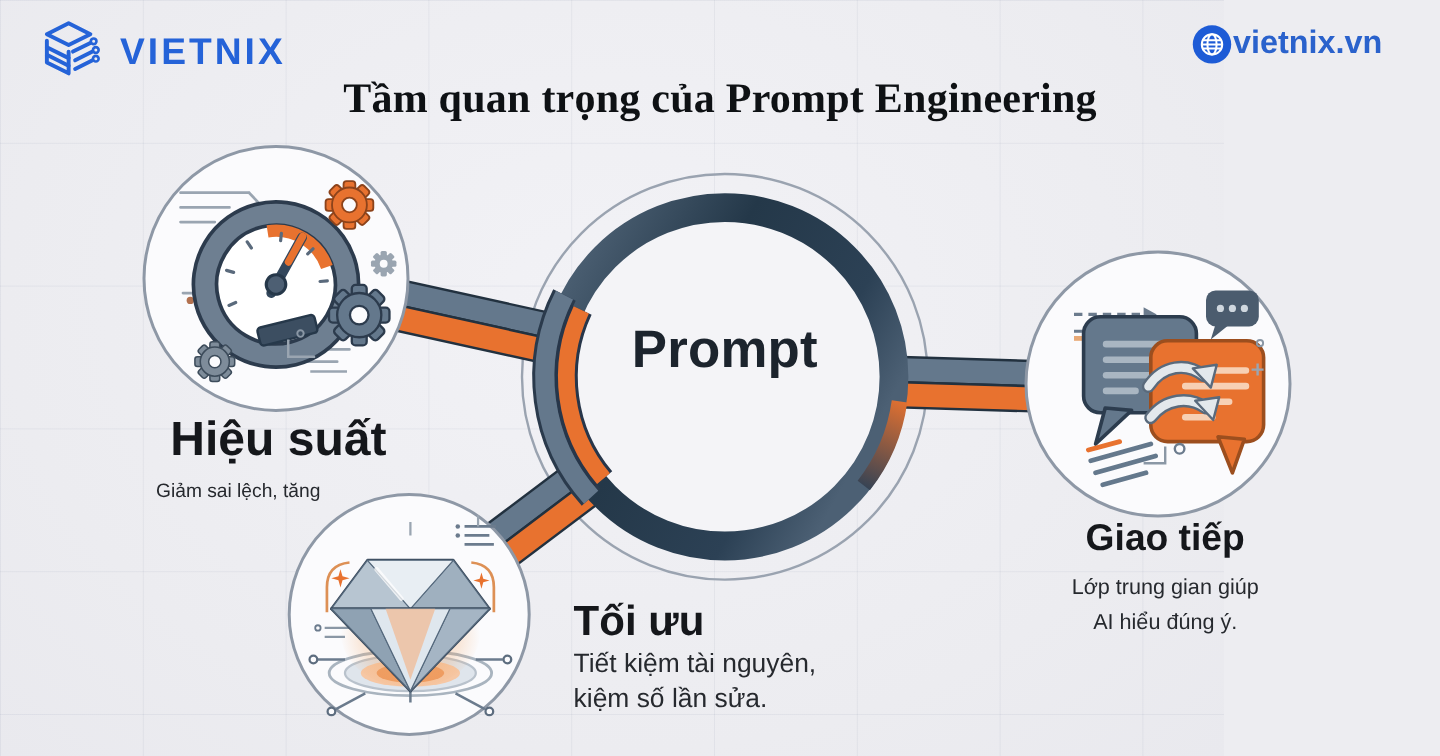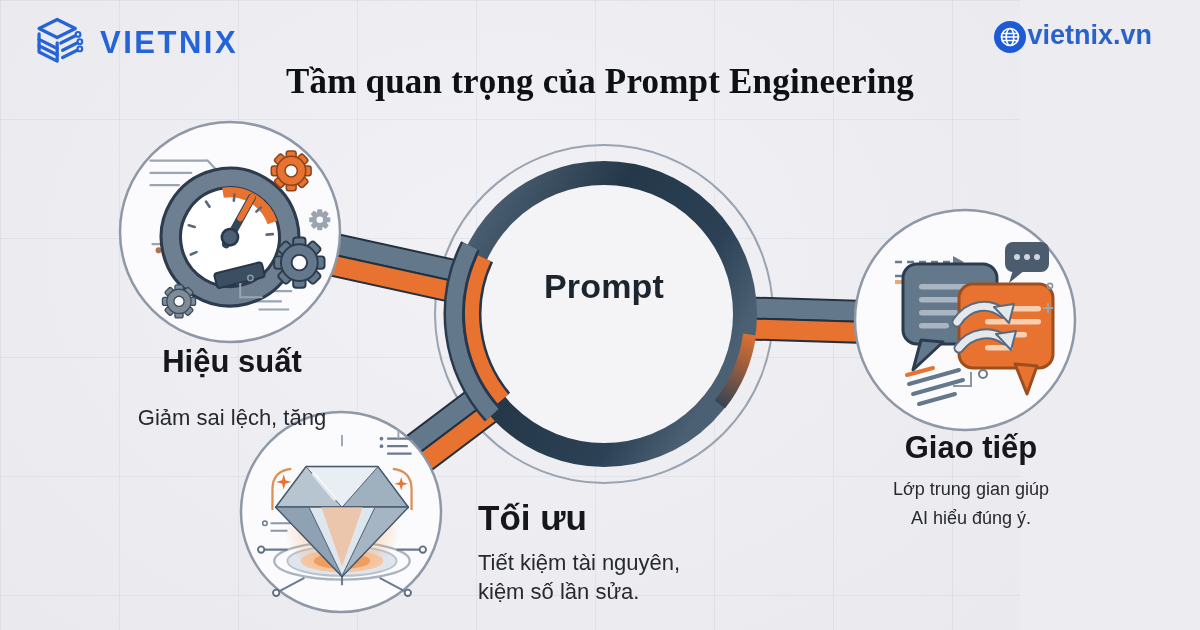--- a/index.html
+++ b/index.html
@@ -25,32 +25,32 @@
   .site{ position:absolute; right:48px; top:20px; display:flex; align-items:flex-start; }
   .site-text{ font-size:27px; font-weight:600; color:#2a62cc; }
 
   .title{
     position:absolute; left:0; top:62px; width:1200px; text-align:center;
     font-size:35px; font-weight:700; color:#0e1114; letter-spacing:0.2px;font-family:Liberation Serif, serif;
   }
 
   .center-label{
     position:absolute; left:469px; top:266px; width:270px; text-align:center;
-    font-weight:700; font-size:34px; line-height:1.2; color:#1c242d; letter-spacing:0.2px;
+    font-weight:700; font-size:44px; line-height:1.2; color:#1c242d; letter-spacing:0.2px;
   }
 
   .node-label h3{ font-weight:700; color:#15171b; }
   .node-label p{ color:#26292e; white-space:nowrap; }
 
   .label-performance{ position:absolute; left:130px; top:344px; width:204px; }
-  .label-performance h3{ font-size:31px; text-align:center; margin-bottom:24px; }
-  .label-performance p{ font-size:22px; line-height:28px; text-align:center; }
+  .label-performance h3{ font-size:40px; text-align:center; margin-bottom:7px; }
+  .label-performance p{ font-size:16px; line-height:28px; text-align:left; }
 
   .label-optimization{ position:absolute; left:478px; top:498px; width:280px; }
-  .label-optimization h3{ font-size:35px; margin-bottom:10px; }
+  .label-optimization h3{ font-size:35px; }
   .label-optimization p{ font-size:22px; line-height:29px; }
 
   .label-communication{ position:absolute; left:841px; top:430px; width:260px; text-align:center; }
   .label-communication h3{ font-size:31px; margin-bottom:9px; }
   .label-communication p{ font-size:18px; line-height:29px; }
 </style>
 </head>
 <body>
 
 <div id="stage">

